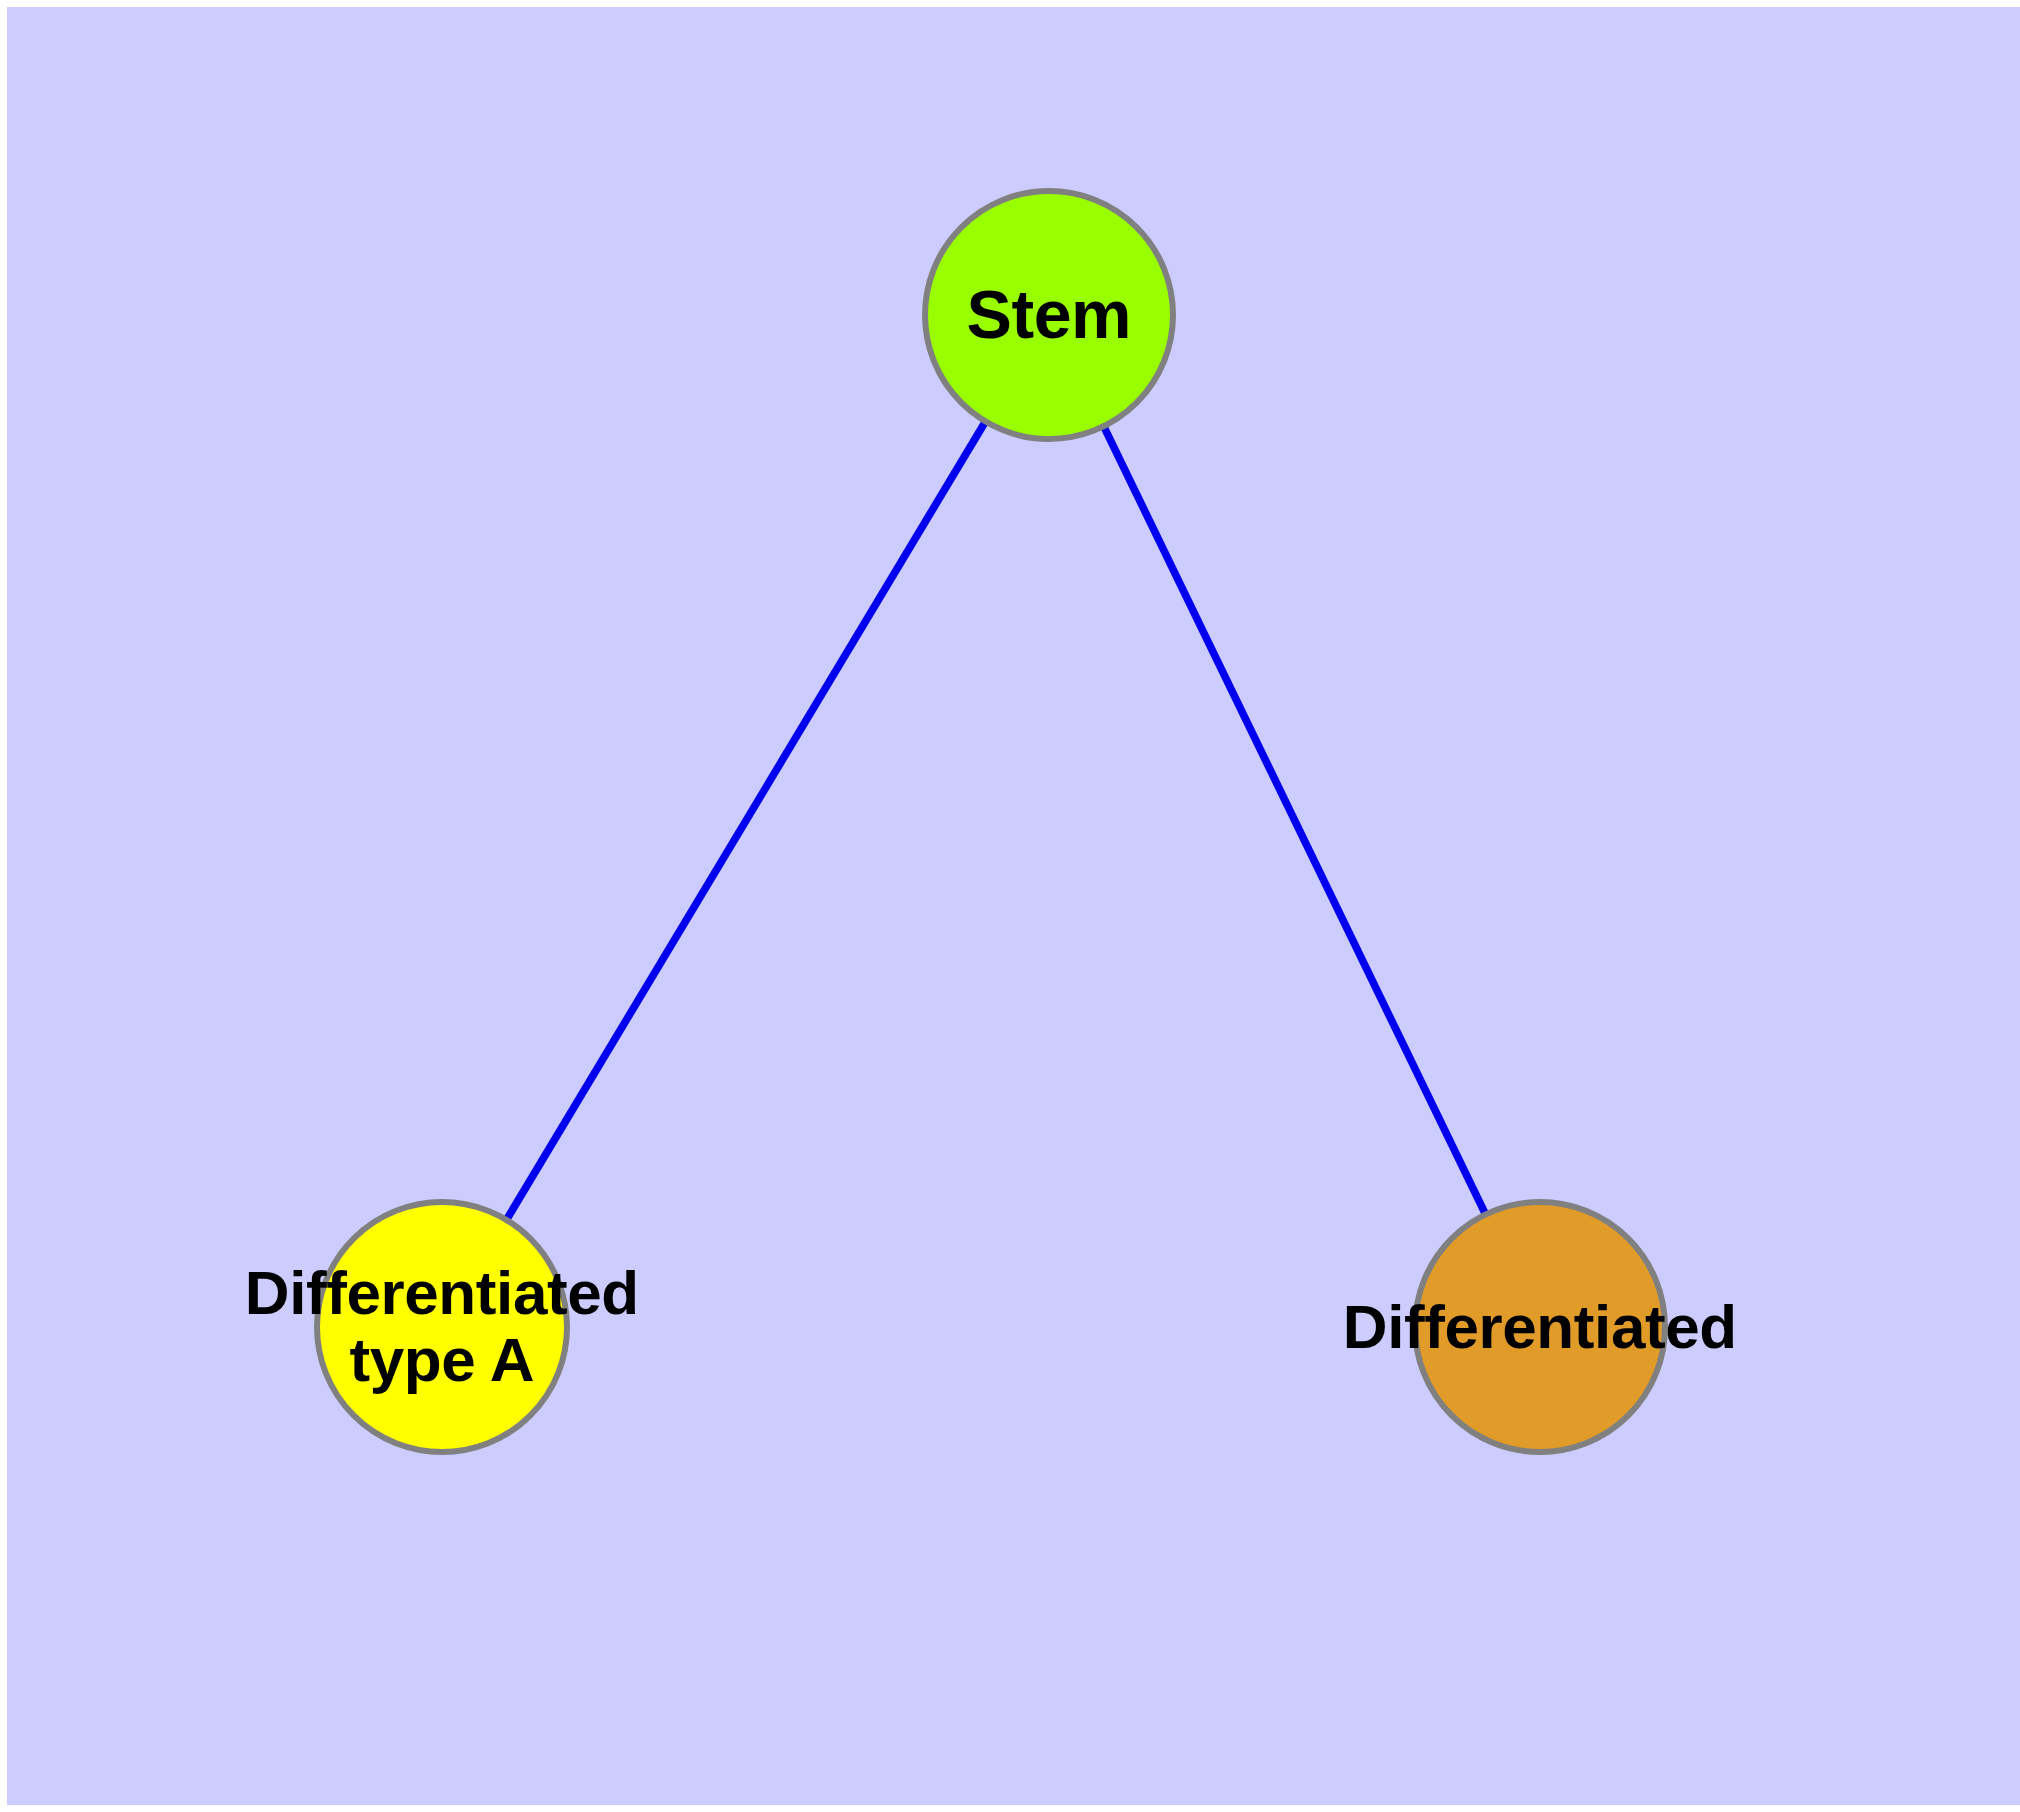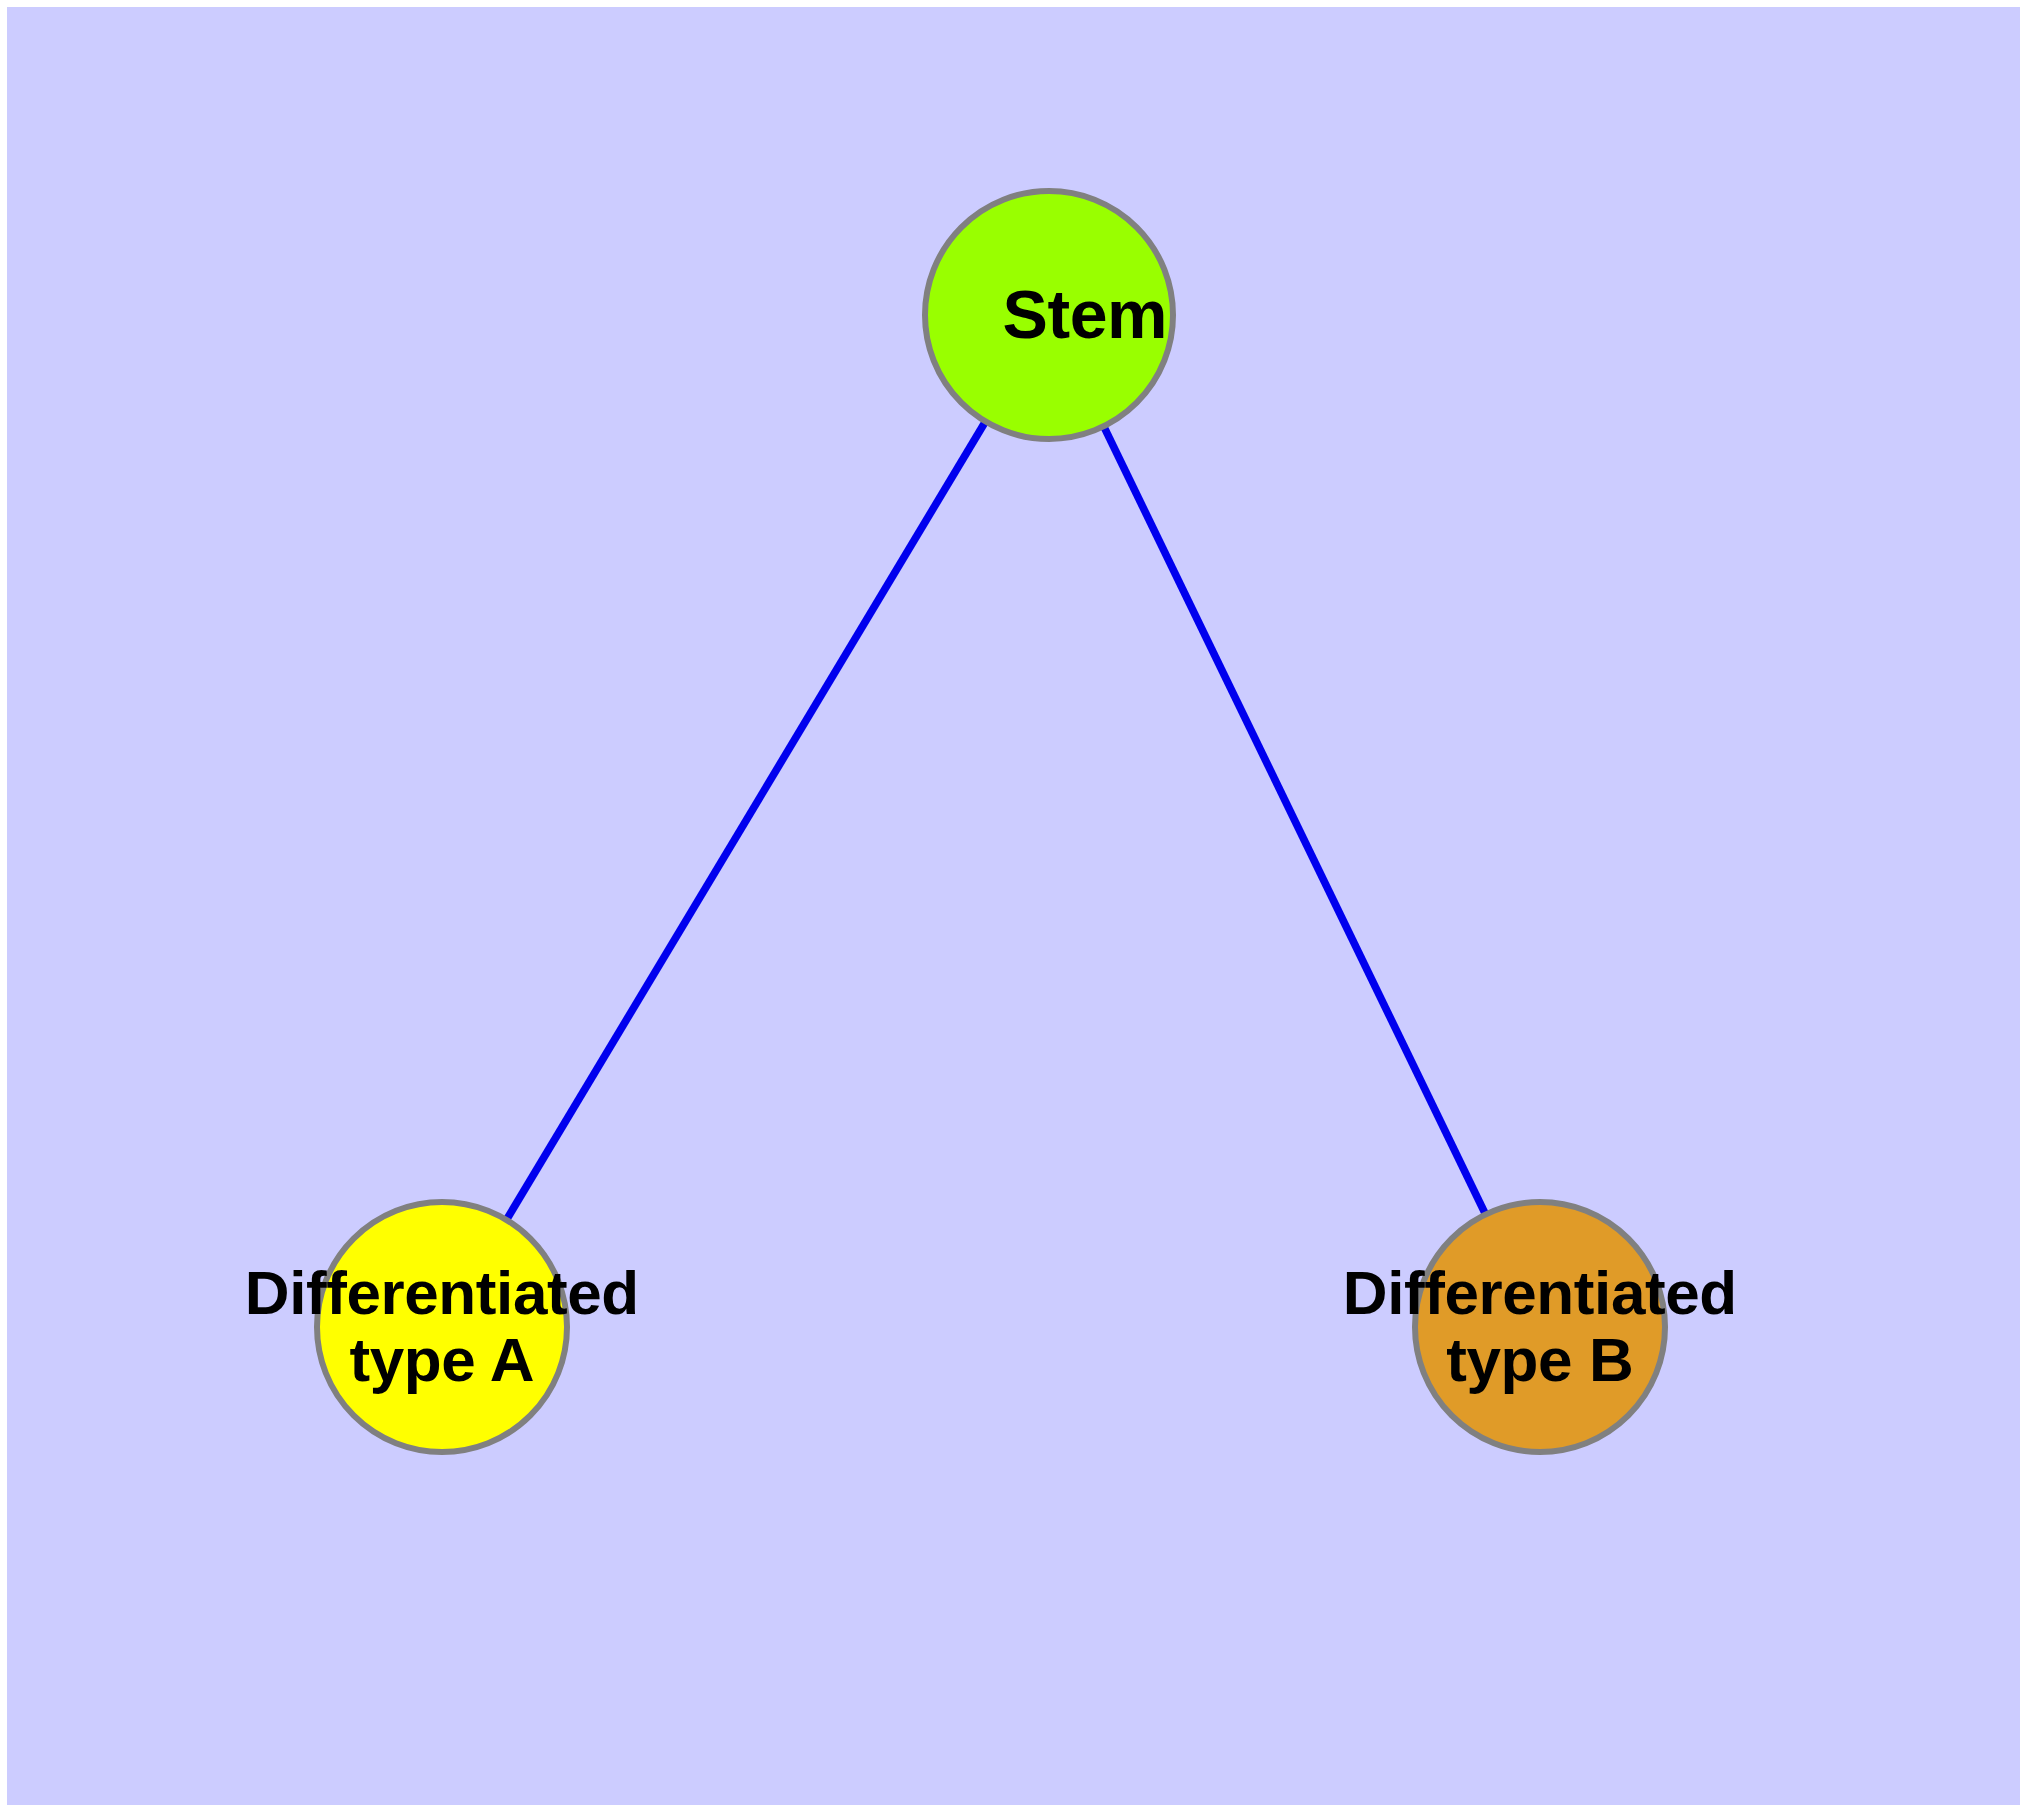--- a/index.html
+++ b/index.html
@@ -77,21 +77,21 @@
     </div>
 
     <div class="graph-node" id="node-diff-b" style="left:1405px; top:1192px; width:256px; height:256px;
                 background:#e09b28; border:6px solid #808080;">
     </div>
 
     <div class="graph-node" id="node-stem" style="left:915px; top:181px; width:254px; height:254px;
                 background:#99ff00; border:6px solid #808080;">
     </div>
 
-    <span class="node-label small-label" style="left:1078px; top:308px;">Stem</span>
+    <span class="node-label small-label" style="left:1042px; top:308px;">Stem</span>
 
     <span class="node-label wide-label" style="left:435px; top:1320px;"><span>Differentiated</span><br><span>type A</span></span>
 
-    <span class="node-label wide-label" style="left:1533px; top:1320px;"><span>Differentiated</span><br><span>type B</span></span>
+    <span class="node-label wide-label" style="left:1533px; top:1320px;"><span>Differentiated</span><br></span>
 
   </div>
 </div>
 
 
 </body></html>

